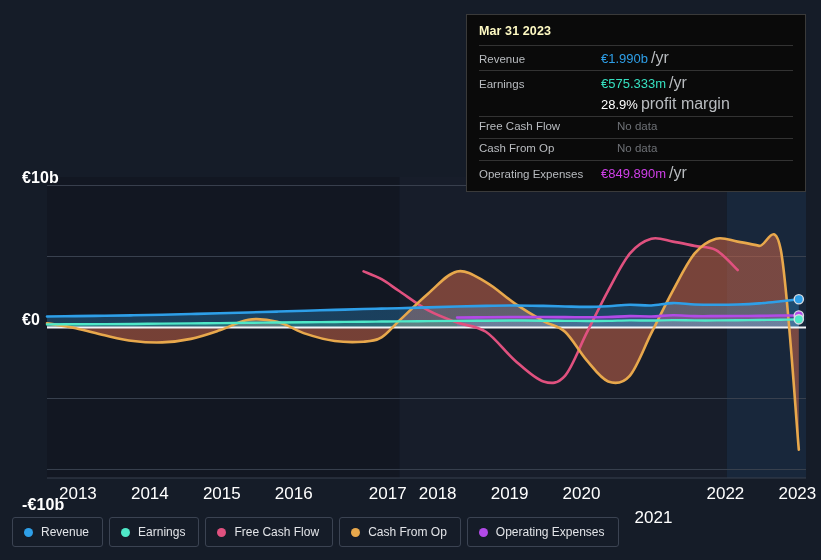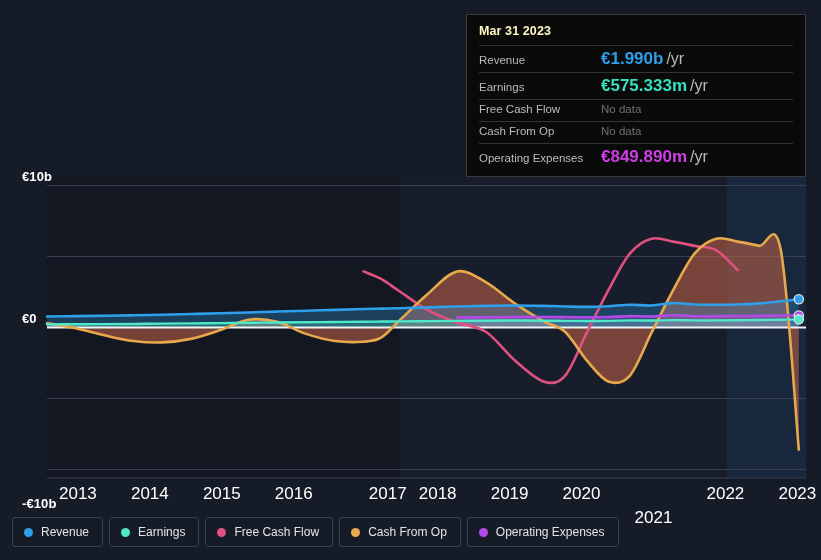--- a/index.html
+++ b/index.html
@@ -24,21 +24,21 @@
     width: 821px; height: 560px;
   }
   #chart-svg {
     position: absolute;
     left: 0; top: 0;
   }
 
   
   .axis-text {
     position: absolute;
-    font-size: 13px;
+    font-size: 16px;
     color: #ffffff;
     white-space: nowrap;
     font-weight: 700;
     letter-spacing: 0.1px;
     text-align: center;
   }
   .x-axis-text {
     position: absolute;
     font-size: 17px;
     color: #ffffff;
@@ -76,34 +76,35 @@
     min-height: 15px;
   }
   #tooltip .tt-row.no-rule { border-top: none; padding-top: 0; }
   #tooltip .tt-label {
     width: 122px;
     flex: 0 0 122px;
     color: #b9bcc0;
     font-size: 11.5px;
   }
   #tooltip .tt-val {
-    font-size: 17px;
-    font-weight: 700;
+    font-size: 13px;
+    font-weight: 400;
     white-space: nowrap;
   }
   #tooltip .tt-unit {
     color: #b9bcc0;
     font-weight: 400;
     font-size: 16px;
     margin-left: 3px;
   }
   #tooltip .tt-nodata {
     color: #6e7176;
     font-weight: 400;
     font-size: 11.5px;
+    margin-left: 16px;
   }
 
   
   #legend {
     position: absolute;
     left: 12px;
     top: 517px;
     display: flex;
     gap: 6px;
     z-index: 30;
@@ -202,20 +203,24 @@
   <div class="tt-title">Mar 31 2023</div>
   <div id="tt-rows">
       <div class="tt-row">
         <div class="tt-label">Revenue</div>
         <div><span class="tt-val" style="color: rgb(46, 159, 232);">€1.990b</span><span class="tt-unit">/yr</span></div>
       </div>
       <div class="tt-row">
         <div class="tt-label">Earnings</div>
         <div><span class="tt-val" style="color: rgb(54, 224, 192);">€575.333m</span><span class="tt-unit">/yr</span></div>
       </div>
+      <div class="tt-row no-rule">
+        <div class="tt-label"></div>
+        <div><span class="tt-val" style="color: rgb(255, 255, 255);">28.9%</span><span class="tt-unit">profit margin</span></div>
+      </div>
       <div class="tt-row">
         <div class="tt-label">Free Cash Flow</div>
         <div><span class="tt-nodata">No data</span></div>
       </div>
       <div class="tt-row">
         <div class="tt-label">Cash From Op</div>
         <div><span class="tt-nodata">No data</span></div>
       </div>
       <div class="tt-row">
         <div class="tt-label">Operating Expenses</div>

